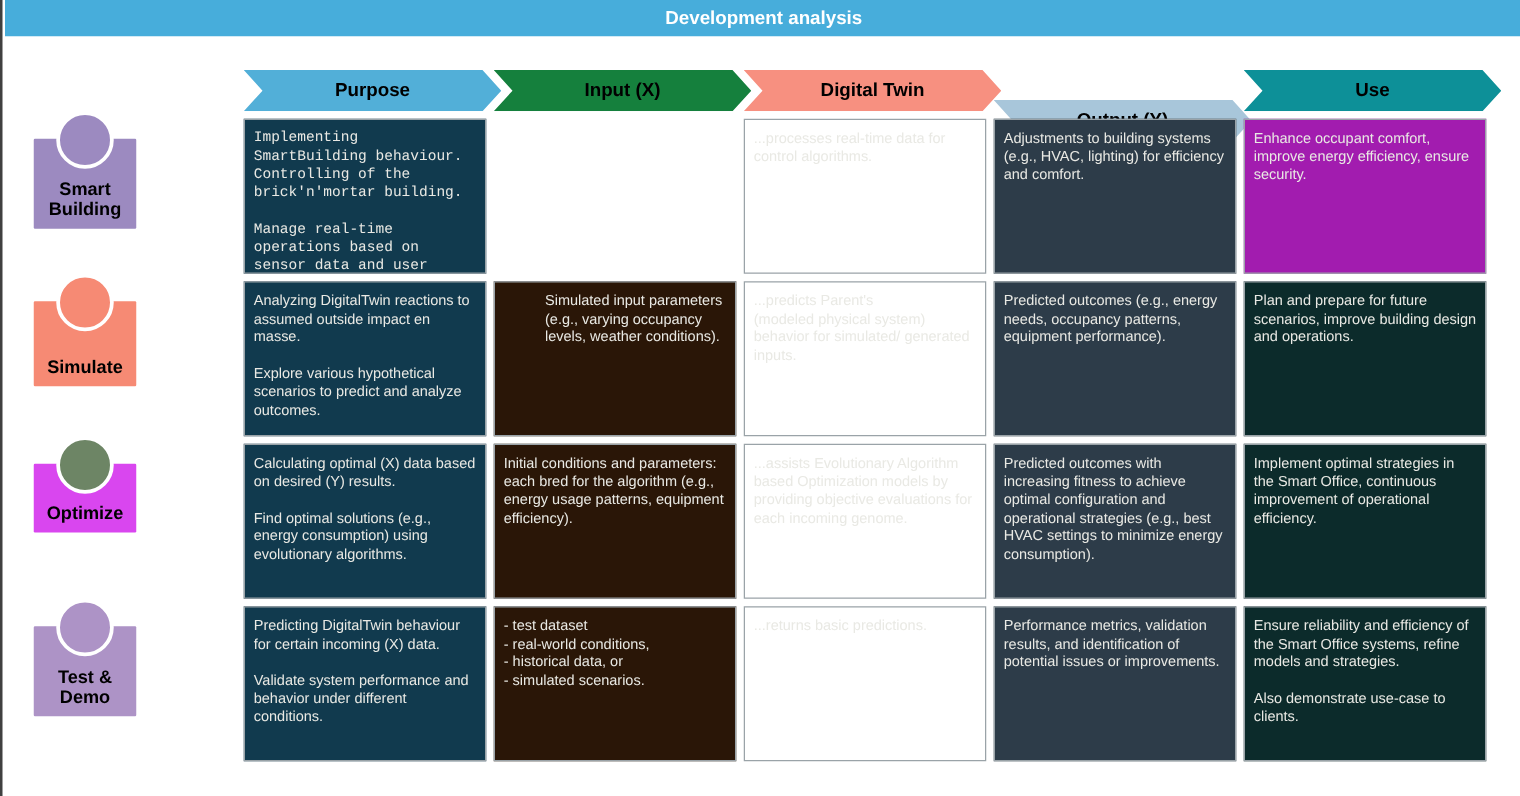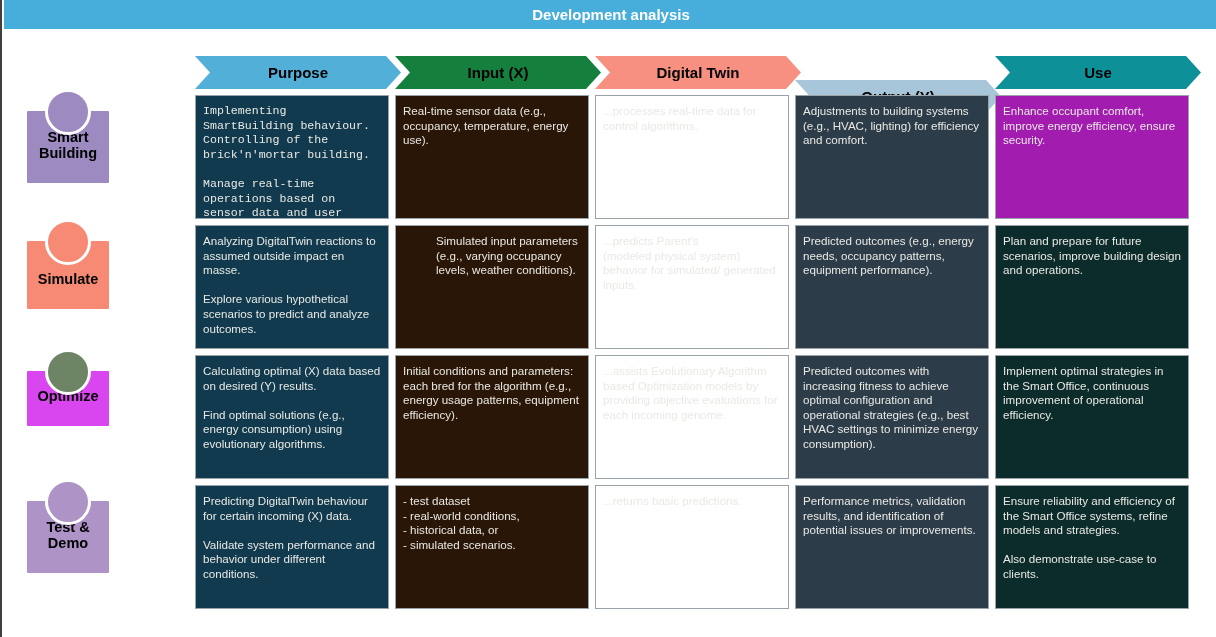--- a/index.html
+++ b/index.html
@@ -95,21 +95,21 @@
     position: absolute;
     left: 0;
     top: 22px;
     width: 82px;
     border-radius: 1px;
     z-index: 1;
     display: flex;
     align-items: flex-end;
     justify-content: center;
     box-sizing: border-box;
-    padding-bottom: 22px;
+    padding-bottom: 7px;
   }
   .badge-label {
     color: #000000;
     font-size: 14.5px;
     font-weight: bold;
     text-align: center;
     line-height: 1.12;
     white-space: pre-line;
   }
 
@@ -192,21 +192,20 @@
           </div>
           <div class="badge-circle" style="background: rgb(173, 147, 198);"></div>
         </div>
       </div>
     </div>
 
   <div class="grid">
       <div class="cell" style="left: 0px; top: 0px; width: 194px; height: 124px; background: rgb(17, 58, 78); font-family: Liberation Mono, monospace;">Implementing SmartBuilding behaviour. Controlling of the brick'n'mortar building.
 
 Manage real-time operations based on sensor data and user inputs.</div>
-      <div class="cell" style="left: 200px; top: 0px; width: 194px; height: 124px; background: rgb(42, 22, 7);">Real-time sensor data (e.g., occupancy, temperature, energy use).</div>
       <div class="cell" style="left: 400px; top: 0px; width: 194px; height: 124px;">...processes real-time data for control algorithms.</div>
       <div class="cell" style="left: 600px; top: 0px; width: 194px; height: 124px; background: rgb(45, 60, 73);">Adjustments to building systems (e.g., HVAC, lighting) for efficiency and comfort.</div>
       <div class="cell" style="left: 800px; top: 0px; width: 194px; height: 124px; background: #a21caf;">Enhance occupant comfort, improve energy efficiency, ensure security.</div>
       <div class="cell" style="left: 0px; top: 130px; width: 194px; height: 124px; background: rgb(17, 58, 78);">Analyzing DigitalTwin reactions to assumed outside impact en masse.
 
 Explore various hypothetical scenarios to predict and analyze outcomes.</div>
       <div class="cell" style="left: 200px; top: 130px; width: 194px; height: 124px; background: rgb(42, 22, 7); padding-left: 40px;">Simulated input parameters (e.g., varying occupancy levels, weather conditions).</div>
       <div class="cell" style="left: 400px; top: 130px; width: 194px; height: 124px;">...predicts Parent's
 (modeled physical system) behavior for simulated/ generated inputs.</div>
       <div class="cell" style="left: 600px; top: 130px; width: 194px; height: 124px; background: rgb(45, 60, 73);">Predicted outcomes (e.g., energy needs, occupancy patterns, equipment performance).</div>

